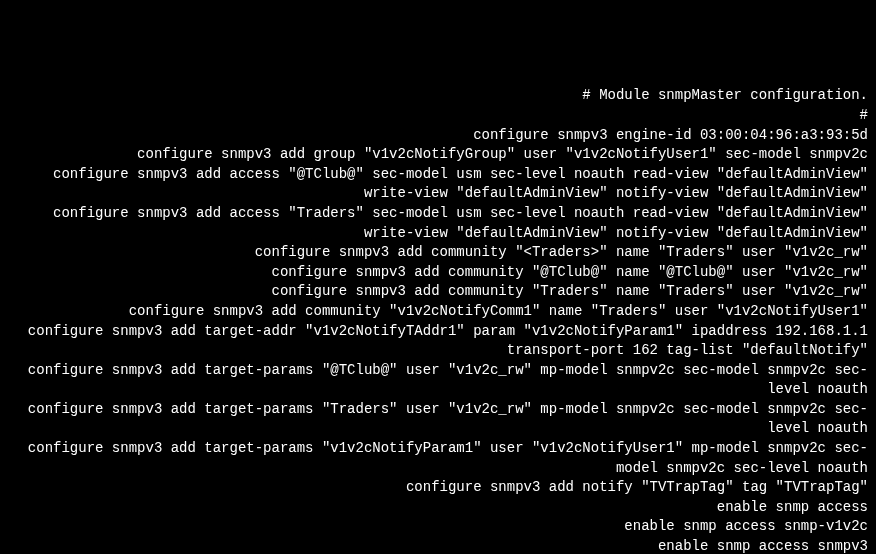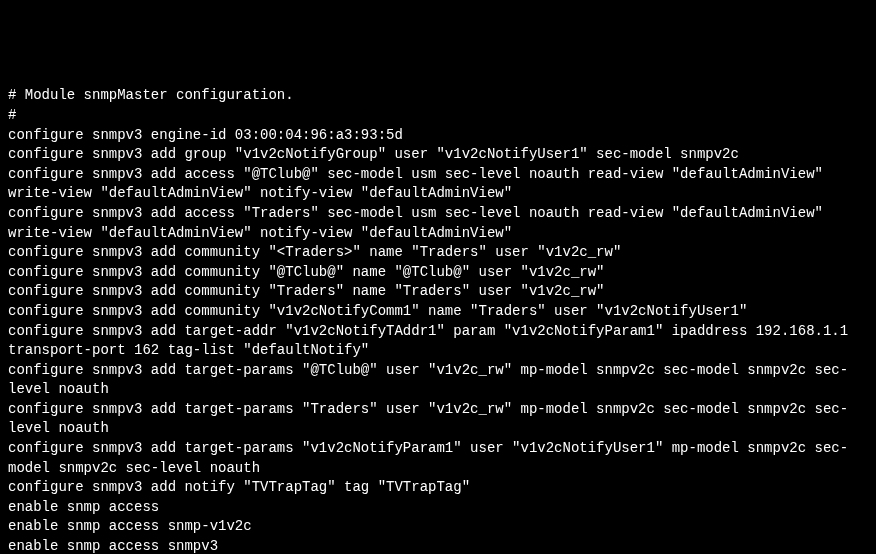--- a/index.html
+++ b/index.html
@@ -15,20 +15,21 @@
       line-height: 1.4;
       padding: 8px;
       width: 876px;
       height: 554px;
       overflow: hidden;
       white-space: pre-wrap;
       word-wrap: break-word;
     }
     .terminal-line {
       display: block;
+      text-align: right;
     }
   </style>
 </head>
 <body>
 
 
 
 <div><span class="terminal-line"># Module snmpMaster configuration.</span><span class="terminal-line">#</span><span class="terminal-line">configure snmpv3 engine-id 03:00:04:96:a3:93:5d</span><span class="terminal-line">configure snmpv3 add group "v1v2cNotifyGroup" user "v1v2cNotifyUser1" sec-model snmpv2c</span><span class="terminal-line">configure snmpv3 add access "@TClub@" sec-model usm sec-level noauth read-view "defaultAdminView" write-view "defaultAdminView" notify-view "defaultAdminView"</span><span class="terminal-line">configure snmpv3 add access "Traders" sec-model usm sec-level noauth read-view "defaultAdminView" write-view "defaultAdminView" notify-view "defaultAdminView"</span><span class="terminal-line">configure snmpv3 add community "&lt;Traders&gt;" name "Traders" user "v1v2c_rw"</span><span class="terminal-line">configure snmpv3 add community "@TClub@" name "@TClub@" user "v1v2c_rw"</span><span class="terminal-line">configure snmpv3 add community "Traders" name "Traders" user "v1v2c_rw"</span><span class="terminal-line">configure snmpv3 add community "v1v2cNotifyComm1" name "Traders" user "v1v2cNotifyUser1"</span><span class="terminal-line">configure snmpv3 add target-addr "v1v2cNotifyTAddr1" param "v1v2cNotifyParam1" ipaddress 192.168.1.1 transport-port 162 tag-list "defaultNotify"</span><span class="terminal-line">configure snmpv3 add target-params "@TClub@" user "v1v2c_rw" mp-model snmpv2c sec-model snmpv2c sec-level noauth</span><span class="terminal-line">configure snmpv3 add target-params "Traders" user "v1v2c_rw" mp-model snmpv2c sec-model snmpv2c sec-level noauth</span><span class="terminal-line">configure snmpv3 add target-params "v1v2cNotifyParam1" user "v1v2cNotifyUser1" mp-model snmpv2c sec-model snmpv2c sec-level noauth</span><span class="terminal-line">configure snmpv3 add notify "TVTrapTag" tag "TVTrapTag"</span><span class="terminal-line">enable snmp access</span><span class="terminal-line">enable snmp access snmp-v1v2c</span><span class="terminal-line">enable snmp access snmpv3</span></div>
 
 

